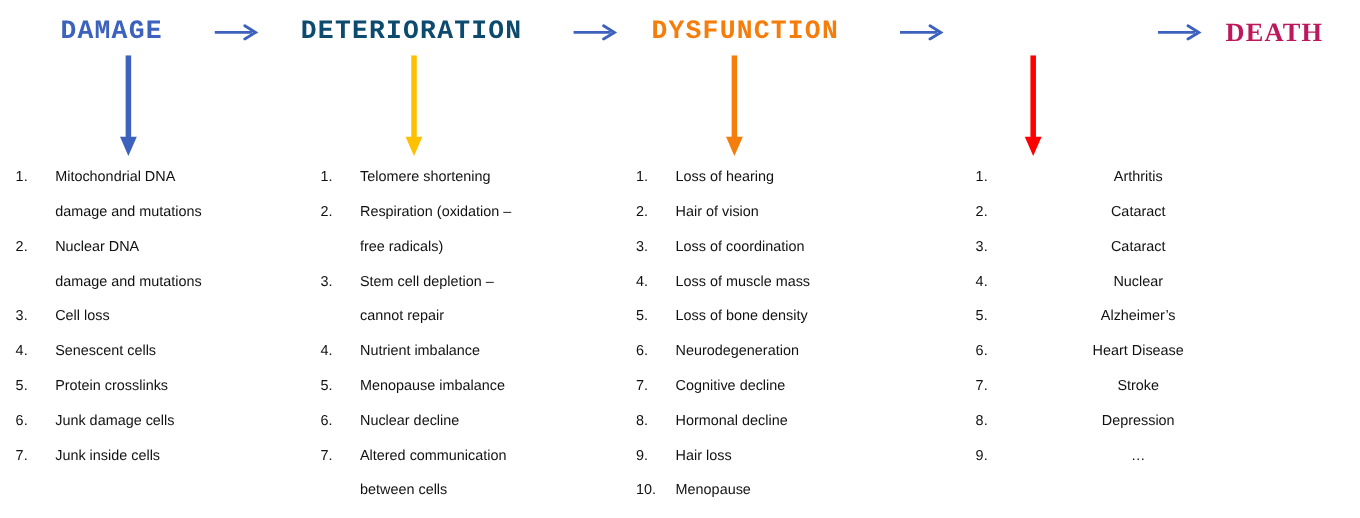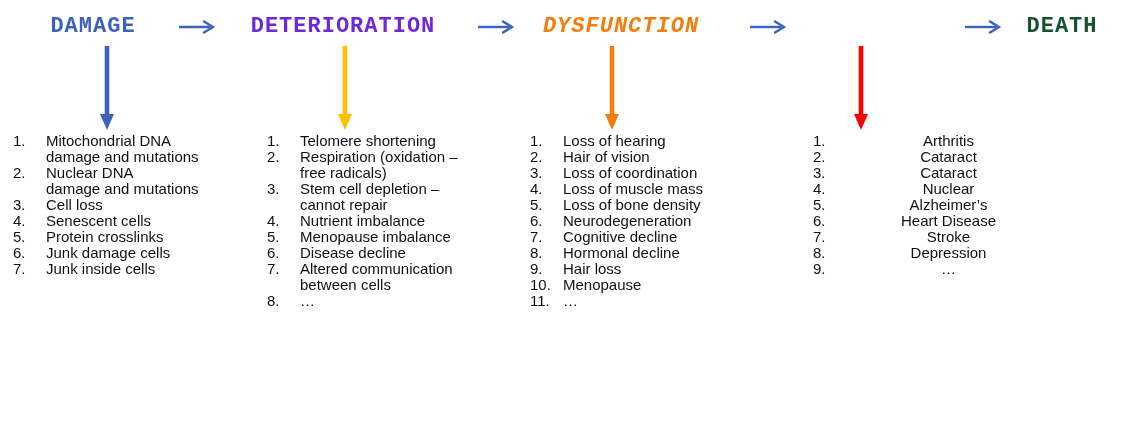--- a/index.html
+++ b/index.html
@@ -28,40 +28,40 @@
   .v-arrow {
     position:absolute; top:46px;
     line-height:0;
   }
   .stage-list {
     position:absolute; top:133px;
     margin:0; padding:0;
     list-style:none;
     counter-reset:n;
     width:238px;
-    font-size:15px;
-    line-height:16px;
+    font-size:12px;
+    line-height:29px;
     color:#111111;
   }
   .stage-list li {
     position:relative;
     counter-increment:n;
     padding-left:33px;
     white-space:pre-line;
   }
   .stage-list li::before {
     content:counter(n) ".";
     position:absolute;
     left:0; top:0;
     white-space:normal;
   }
   
   .label-damage        { left:93px;  }
   .label-deterioration { left:343px; }
-  .label-dysfunction   { left:621px;font-style:italic; }
+  .label-dysfunction   { left:621px; }
   .label-disease       { left:875px; }
   .label-death         { left:1062px;}
   .harrow-1 { left:197px; }
   .harrow-2 { left:496px; }
   .harrow-3 { left:768px; }
   .harrow-4 { left:983px; }
   .varrow-damage        { left:99px;  }
   .varrow-deterioration { left:337px; }
   .varrow-dysfunction   { left:604px; }
   .varrow-disease       { left:853px; }
@@ -69,23 +69,23 @@
   .list-deterioration { left:267px; }
   .list-dysfunction   { left:530px; }
   .list-disease       { left:813px;text-align:center; }
 </style>
 </head>
 <body>
 
 <div class="canvas">
 
   <span class="stage-label label-damage" style="color: rgb(60, 98, 190);">DAMAGE</span>
-  <span class="stage-label label-deterioration" style="color: #6d28d9;">DETERIORATION</span>
+  <span class="stage-label label-deterioration" style="color: #0c4a6e;">DETERIORATION</span>
   <span class="stage-label label-dysfunction" style="color: rgb(245, 125, 11);">DYSFUNCTION</span>
-  <span class="stage-label label-death" style="color: #14532d;">DEATH</span>
+  <span class="stage-label label-death" style="color: #be185d; font-family: Liberation Serif, serif;">DEATH</span>
 
   <span class="h-arrow harrow-1" style="color: rgb(60, 98, 190);">
     <svg width="40" height="14" viewBox="0 0 40 14">
         <path d="M2 7 H33" stroke="currentColor" stroke-width="2.4" fill="none"></path>
         <path d="M27 1.5 L36 7 L27 12.5" stroke="currentColor" stroke-width="2.4" fill="none" stroke-linecap="round"></path>
       </svg>
   </span>
   <span class="h-arrow harrow-2" style="color: rgb(60, 98, 190);">
     <svg width="40" height="14" viewBox="0 0 40 14">
         <path d="M2 7 H33" stroke="currentColor" stroke-width="2.4" fill="none"></path>
@@ -143,21 +143,21 @@
   </ol>
 
   <ol class="stage-list list-deterioration">
     <li>Telomere shortening</li>
     <li>Respiration (oxidation –
 free radicals)</li>
     <li>Stem cell depletion –
 cannot repair</li>
     <li>Nutrient imbalance</li>
     <li>Menopause imbalance</li>
-    <li>Disease decline</li>
+    <li>Nuclear decline</li>
     <li>Altered communication
 between cells</li>
     <li>…</li>
   </ol>
 
   <ol class="stage-list list-dysfunction">
     <li>Loss of hearing</li>
     <li>Hair of vision</li>
     <li>Loss of coordination</li>
     <li>Loss of muscle mass</li>

